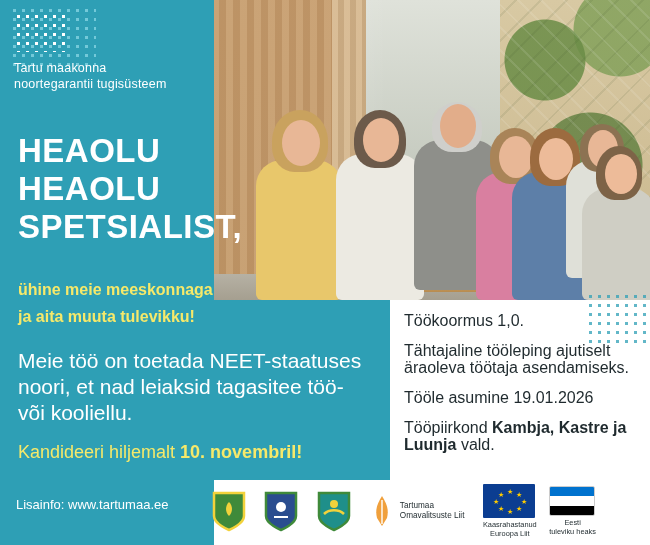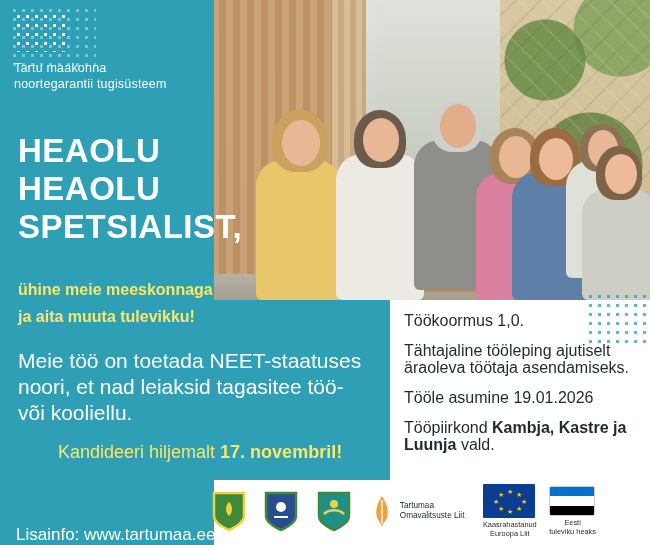--- a/index.html
+++ b/index.html
@@ -103,23 +103,23 @@
     color:#f6e96a;font-weight:bold;font-size:16px;line-height:27px;
   }
   .bodytext{
     position:absolute;left:18px;top:348px;width:370px;
     color:#ffffff;font-size:21px;line-height:26px;
   }
   .deadline{
     position:absolute;left:18px;top:440px;width:372px;
     color:#f6e96a;font-weight:bold;font-size:18px;line-height:24px;
   }
-  .deadline .plain{font-weight:normal;margin-left:40px;}
+  .deadline .plain{font-weight:normal;}
   .infolink{
-    position:absolute;left:16px;top:497px;color:#ffffff;font-size:17px;margin-top:28px;
+    position:absolute;left:16px;top:497px;color:#ffffff;font-size:13px;
   }
 
   
   .info{position:absolute;left:404px;top:312px;width:238px;color:#1f2a2e;font-size:16px;line-height:17px;}
   .info p{margin:0 0 13px 0;}
   .info b{font-weight:bold;}
 
   
   .logos{position:absolute;left:212px;top:484px;width:444px;height:58px;}
   .shield{
@@ -226,21 +226,21 @@
     <div>ja aita muuta tulevikku!</div>
   </div>
 
   <div class="bodytext">
     <div>Meie töö on toetada NEET-staatuses</div>
     <div>noori, et nad leiaksid tagasitee töö-</div>
     <div>või kooliellu.</div>
   </div>
 
   <div class="deadline">
-    <span class="plain">Kandideeri hiljemalt </span><span>17. novembril!</span>
+    <span class="plain">Kandideeri hiljemalt </span><span>10. novembril!</span>
   </div>
 
   <div class="infolink">Lisainfo: www.tartumaa.ee</div>
 
   <div class="info">
     <p>Töökoormus 1,0.</p>
     <p>Tähtajaline tööleping ajutiselt äraoleva töötaja asendamiseks.</p>
     <p>Tööle asumine 19.01.2026</p>
     <p><span>Tööpiirkond </span><b>Kambja, Kastre ja Luunja</b><span> vald.</span></p>
   </div>

